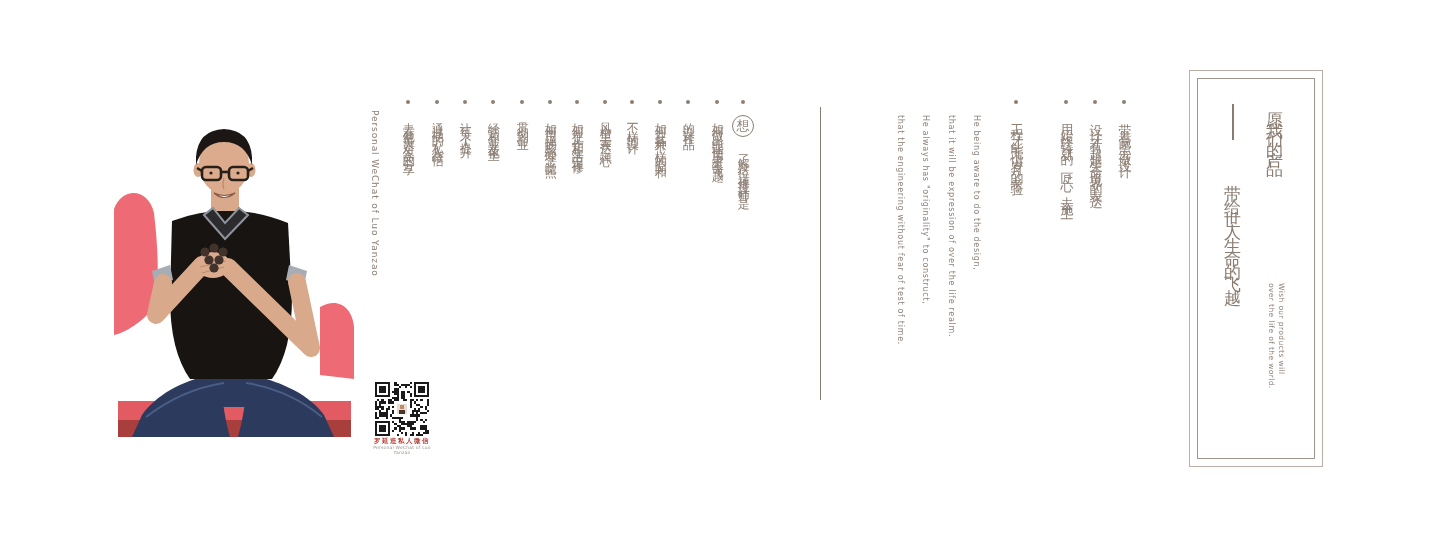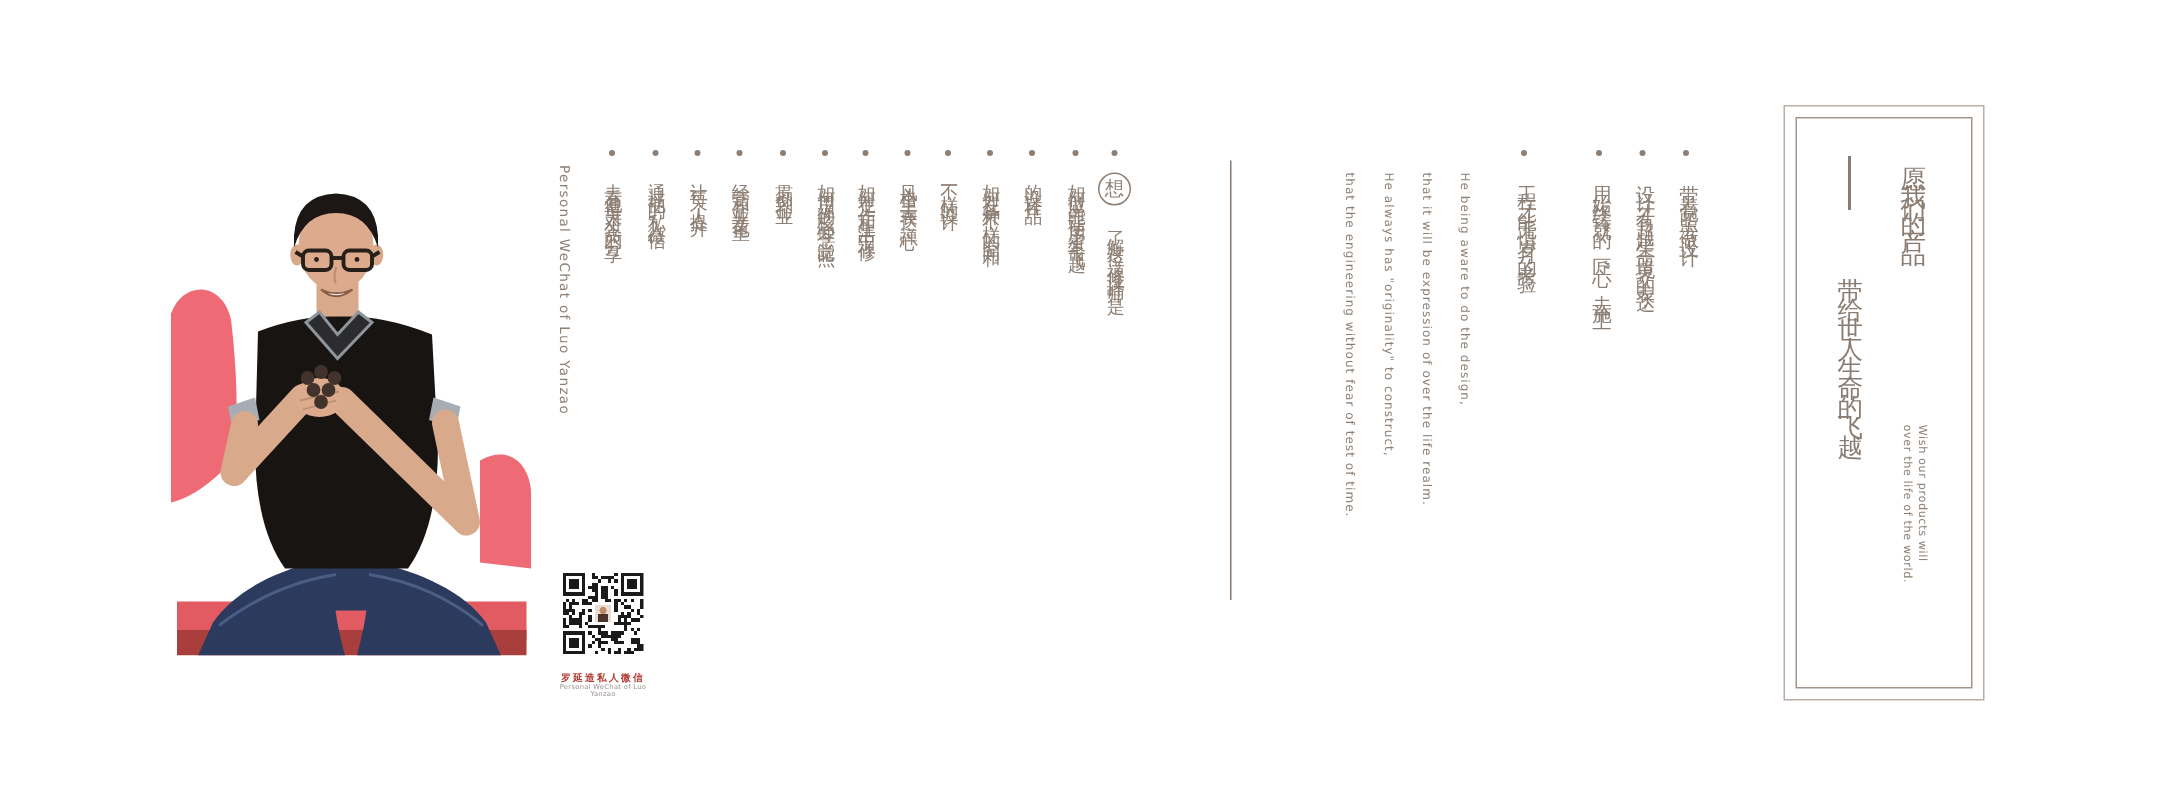--- a/index.html
+++ b/index.html
@@ -26,21 +26,21 @@
          border:1px solid #bcaea6;box-sizing:border-box;}
   .slogan-inner{position:absolute;inset:7px;border:1px solid #a2938b;}
   .box-col .vtext{font-size:17px;letter-spacing:10px;color:#8a7c71;}
   .box-col2 .vtext{letter-spacing:13px;}
   .vdash{width:1.5px;height:36px;background:#8a7c71;margin-bottom:32px;flex:none;}
   .box-en{position:absolute;writing-mode:vertical-rl;text-orientation:sideways;
          font-size:7.5px;line-height:10px;letter-spacing:0.4px;color:var(--tb);}
   
   .qr-block{position:absolute;left:368px;top:382px;width:68px;text-align:center;}
   .qr-block svg{display:block;margin:0 auto;shape-rendering:crispEdges;}
-  .qr-caption-cn{font-size:6.5px;font-weight:bold;color:#b23a31;letter-spacing:1.5px;line-height:8px;margin-top:12px;}
+  .qr-caption-cn{font-size:6.5px;font-weight:bold;color:#b23a31;letter-spacing:1.5px;line-height:8px;margin-top:1px;}
   .qr-caption-en{font-size:4.5px;color:#9a938e;letter-spacing:0.2px;line-height:5px;}
   .photo{position:absolute;left:112px;top:125px;width:245px;height:312px;}
 </style>
 </head>
 <body>
 
 <div class="canvas">
 
   <div class="photo">
     <svg width="245" height="312" viewBox="0 0 245 312" xmlns="http://www.w3.org/2000/svg">

